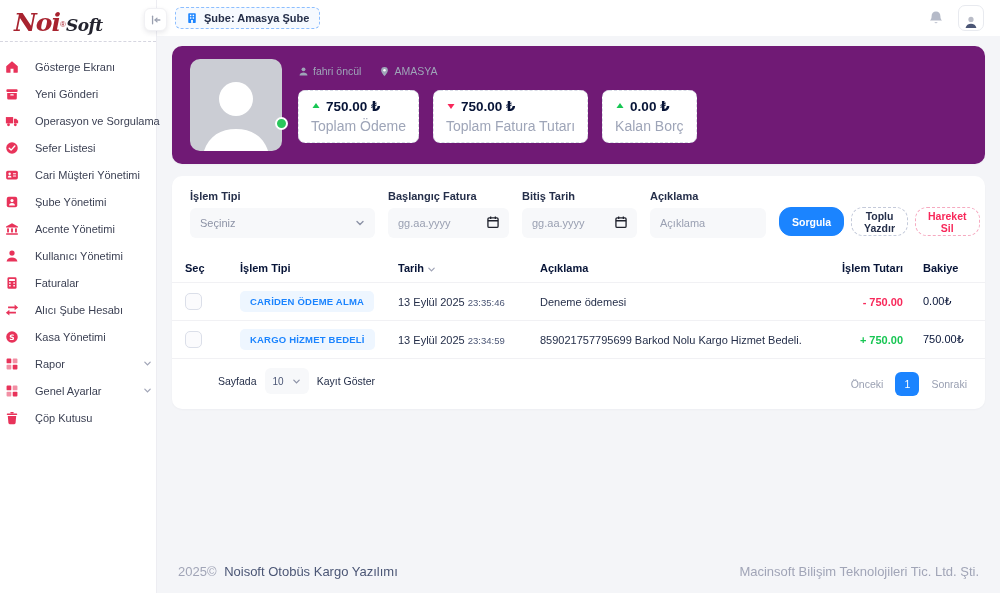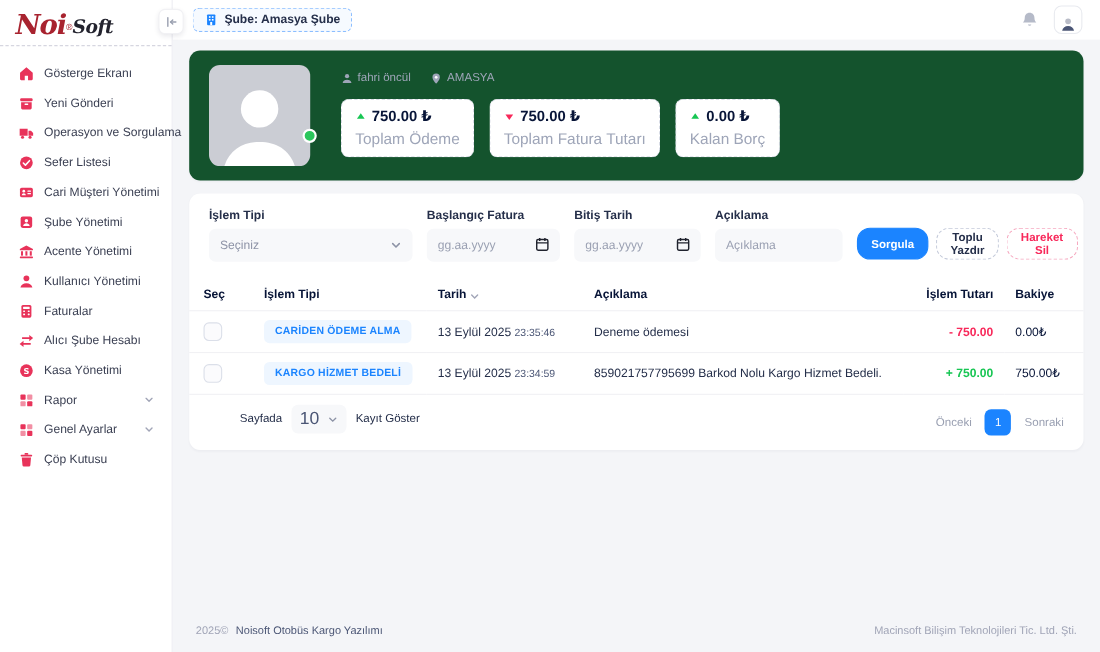--- a/index.html
+++ b/index.html
@@ -7,21 +7,21 @@
   body { font-family:"Liberation Sans","DejaVu Sans",sans-serif; background:#f4f5f8; color:#252f4a; }
   .app { display:flex; width:1000px; height:593px; }
 
   
   .sidebar { width:157px; background:#fff; border-right:1px solid #ededf2; flex-shrink:0; position:relative; z-index:2; }
   .logo { height:42px; display:flex; align-items:flex-end; padding:4px 14px 6px; border-bottom:1px dashed #d6d6e0; }
   .logo-noi { font-family:"DejaVu Serif",serif; font-style:italic; font-weight:700; font-size:25px; color:#a8232f; line-height:1; letter-spacing:-1px; }
   .logo-reg { font-size:8px; color:#a8232f; vertical-align:top; position:relative; top:-6px; }
   .logo-soft { font-family:"DejaVu Serif",serif; font-style:italic; font-weight:600; font-size:17px; color:#23232e; line-height:1.2; letter-spacing:-0.5px; }
   .nav { padding:11px 0 0; }
-  .nav-item { display:flex; align-items:center; gap:9px; padding:6px 16px; cursor:pointer; }
+  .nav-item { display:flex; align-items:center; gap:16px; padding:6px 4px; cursor:pointer; }
   .nav-icon { width:15px; height:15px; color:#e8335a; display:flex; align-items:center; justify-content:center; flex-shrink:0; }
   .nav-icon svg { width:14px; height:14px; }
   .nav-label { font-size:11px; font-weight:500; color:#3a3f52; white-space:nowrap; }
   .nav-caret { margin-left:auto; color:#a1a5b7; display:flex; }
   .nav-caret svg { width:9px; height:9px; }
 
   
   .collapse-btn { position:absolute; left:144px; top:8px; width:23px; height:23px; background:#fff; border:1px solid #f1f1f4; border-radius:6px; box-shadow:0 2px 5px rgba(40,40,70,.10); z-index:6; display:flex; align-items:center; justify-content:center; color:#9aa0b0; cursor:pointer; }
   .collapse-btn svg { width:12px; height:12px; }
 
@@ -32,21 +32,21 @@
   .branch-badge svg { width:12px; height:12px; color:#1b84ff; }
   .topbar-right { margin-left:auto; display:flex; align-items:center; gap:14px; }
   .bell-btn { color:#b5bac8; display:flex; cursor:pointer; }
   .bell-btn svg { width:16px; height:16px; }
   .avatar-btn { width:26px; height:26px; border:1px solid #e8eaef; border-radius:7px; background:#fff; display:flex; align-items:flex-end; justify-content:center; overflow:hidden; cursor:pointer; }
   .avatar-btn svg { width:16px; height:16px; }
 
   .content { flex:1; padding:10px 15px 6px; display:flex; flex-direction:column; overflow:hidden; }
 
   
-  .profile-card { background:#14532d; border-radius:10px; padding:13px 18px; display:flex; gap:28px; box-shadow:0 1px 2px rgba(40,40,70,.03); }
+  .profile-card { background:#701a75; border-radius:10px; padding:13px 18px; display:flex; gap:16px; box-shadow:0 1px 2px rgba(40,40,70,.03); }
   .avatar-wrap { position:relative; width:92px; height:92px; flex-shrink:0; }
   .avatar-img { width:92px; height:92px; border-radius:10px; background:#cbcdd4; overflow:hidden; position:relative; }
   .avatar-img svg { position:absolute; left:0; top:10px; width:92px; height:92px; }
   .status-dot { position:absolute; right:-6px; top:58px; width:13px; height:13px; border-radius:50%; background:#2bc65c; border:2.5px solid #fff; }
   .profile-right { flex:1; padding-top:6px; }
   .profile-ids { display:flex; align-items:center; gap:18px; color:#9ea5b8; font-size:10.5px; }
   .profile-id-item { display:flex; align-items:center; gap:4px; }
   .profile-id-item svg { width:11px; height:11px; }
   .stats-row { display:flex; gap:14px; margin-top:13px; }
   .stat-box { border:1px dashed #d8dce6; border-radius:7px; padding:7px 12px 8px; background:#fff; }
@@ -89,28 +89,28 @@
   .th-sort svg { width:9px; height:9px; color:#a1a5b7; }
   .checkbox { width:17px; height:17px; border:1px solid #dbdfe9; border-radius:5px; background:#fbfbfd; cursor:pointer; }
   .type-chip { display:inline-block; background:#eef6ff; color:#1b84ff; font-size:9.5px; font-weight:700; padding:5px 10px; border-radius:5px; letter-spacing:.2px; white-space:nowrap; }
   .cell-time { font-size:9.5px; color:#4b5675; }
   .amt { font-weight:700; white-space:nowrap; }
   .amt-neg { color:#f8285a; } .amt-pos { color:#17c653; }
   .balance-val { color:#071437; }
 
   .pager { display:flex; align-items:flex-start; padding:9px 18px 13px; font-size:10.5px; color:#252f4a; }
   .pager-left { display:flex; align-items:center; gap:8px;margin-left:28px; }
-  .pp-select { background:#f7f8fa; border-radius:6px; height:26px; padding:0 8px; display:flex; align-items:center; gap:8px; font-size:16px; color:#4b5675; cursor:pointer; }
+  .pp-select { background:#f7f8fa; border-radius:6px; height:26px; padding:0 8px; display:flex; align-items:center; gap:8px; font-size:10px; color:#4b5675; cursor:pointer; }
   .pp-select svg { width:9px; height:9px; color:#8d93a6; }
   .pager-info { margin-left:8px; max-width:300px; line-height:1.5; color:#252f4a; }
   .pager-right { margin-left:auto; display:flex; align-items:center; gap:12px; padding-top:4px; }
   .page-link { color:#9aa0b2; cursor:pointer; }
   .page-num { width:24px; height:24px; background:#1b84ff; color:#fff; border-radius:6px; display:flex; align-items:center; justify-content:center; font-size:10.5px; cursor:pointer; }
 
-  .footer { margin-top:auto; display:flex; justify-content:space-between; align-items:center; font-size:10px; padding:8px 6px 8px;text-align:right; }
+  .footer { margin-top:auto; display:flex; justify-content:space-between; align-items:center; font-size:13px; padding:8px 6px 8px;text-align:right; }
   .footer-year { color:#a1a5b7; }
   .footer-app { color:#4b5675; margin-left:4px; }
   .footer-company { color:#a1a5b7; }
 </style>
 </head>
 <body>
 
 <div class="app">
 
   <aside class="sidebar">

